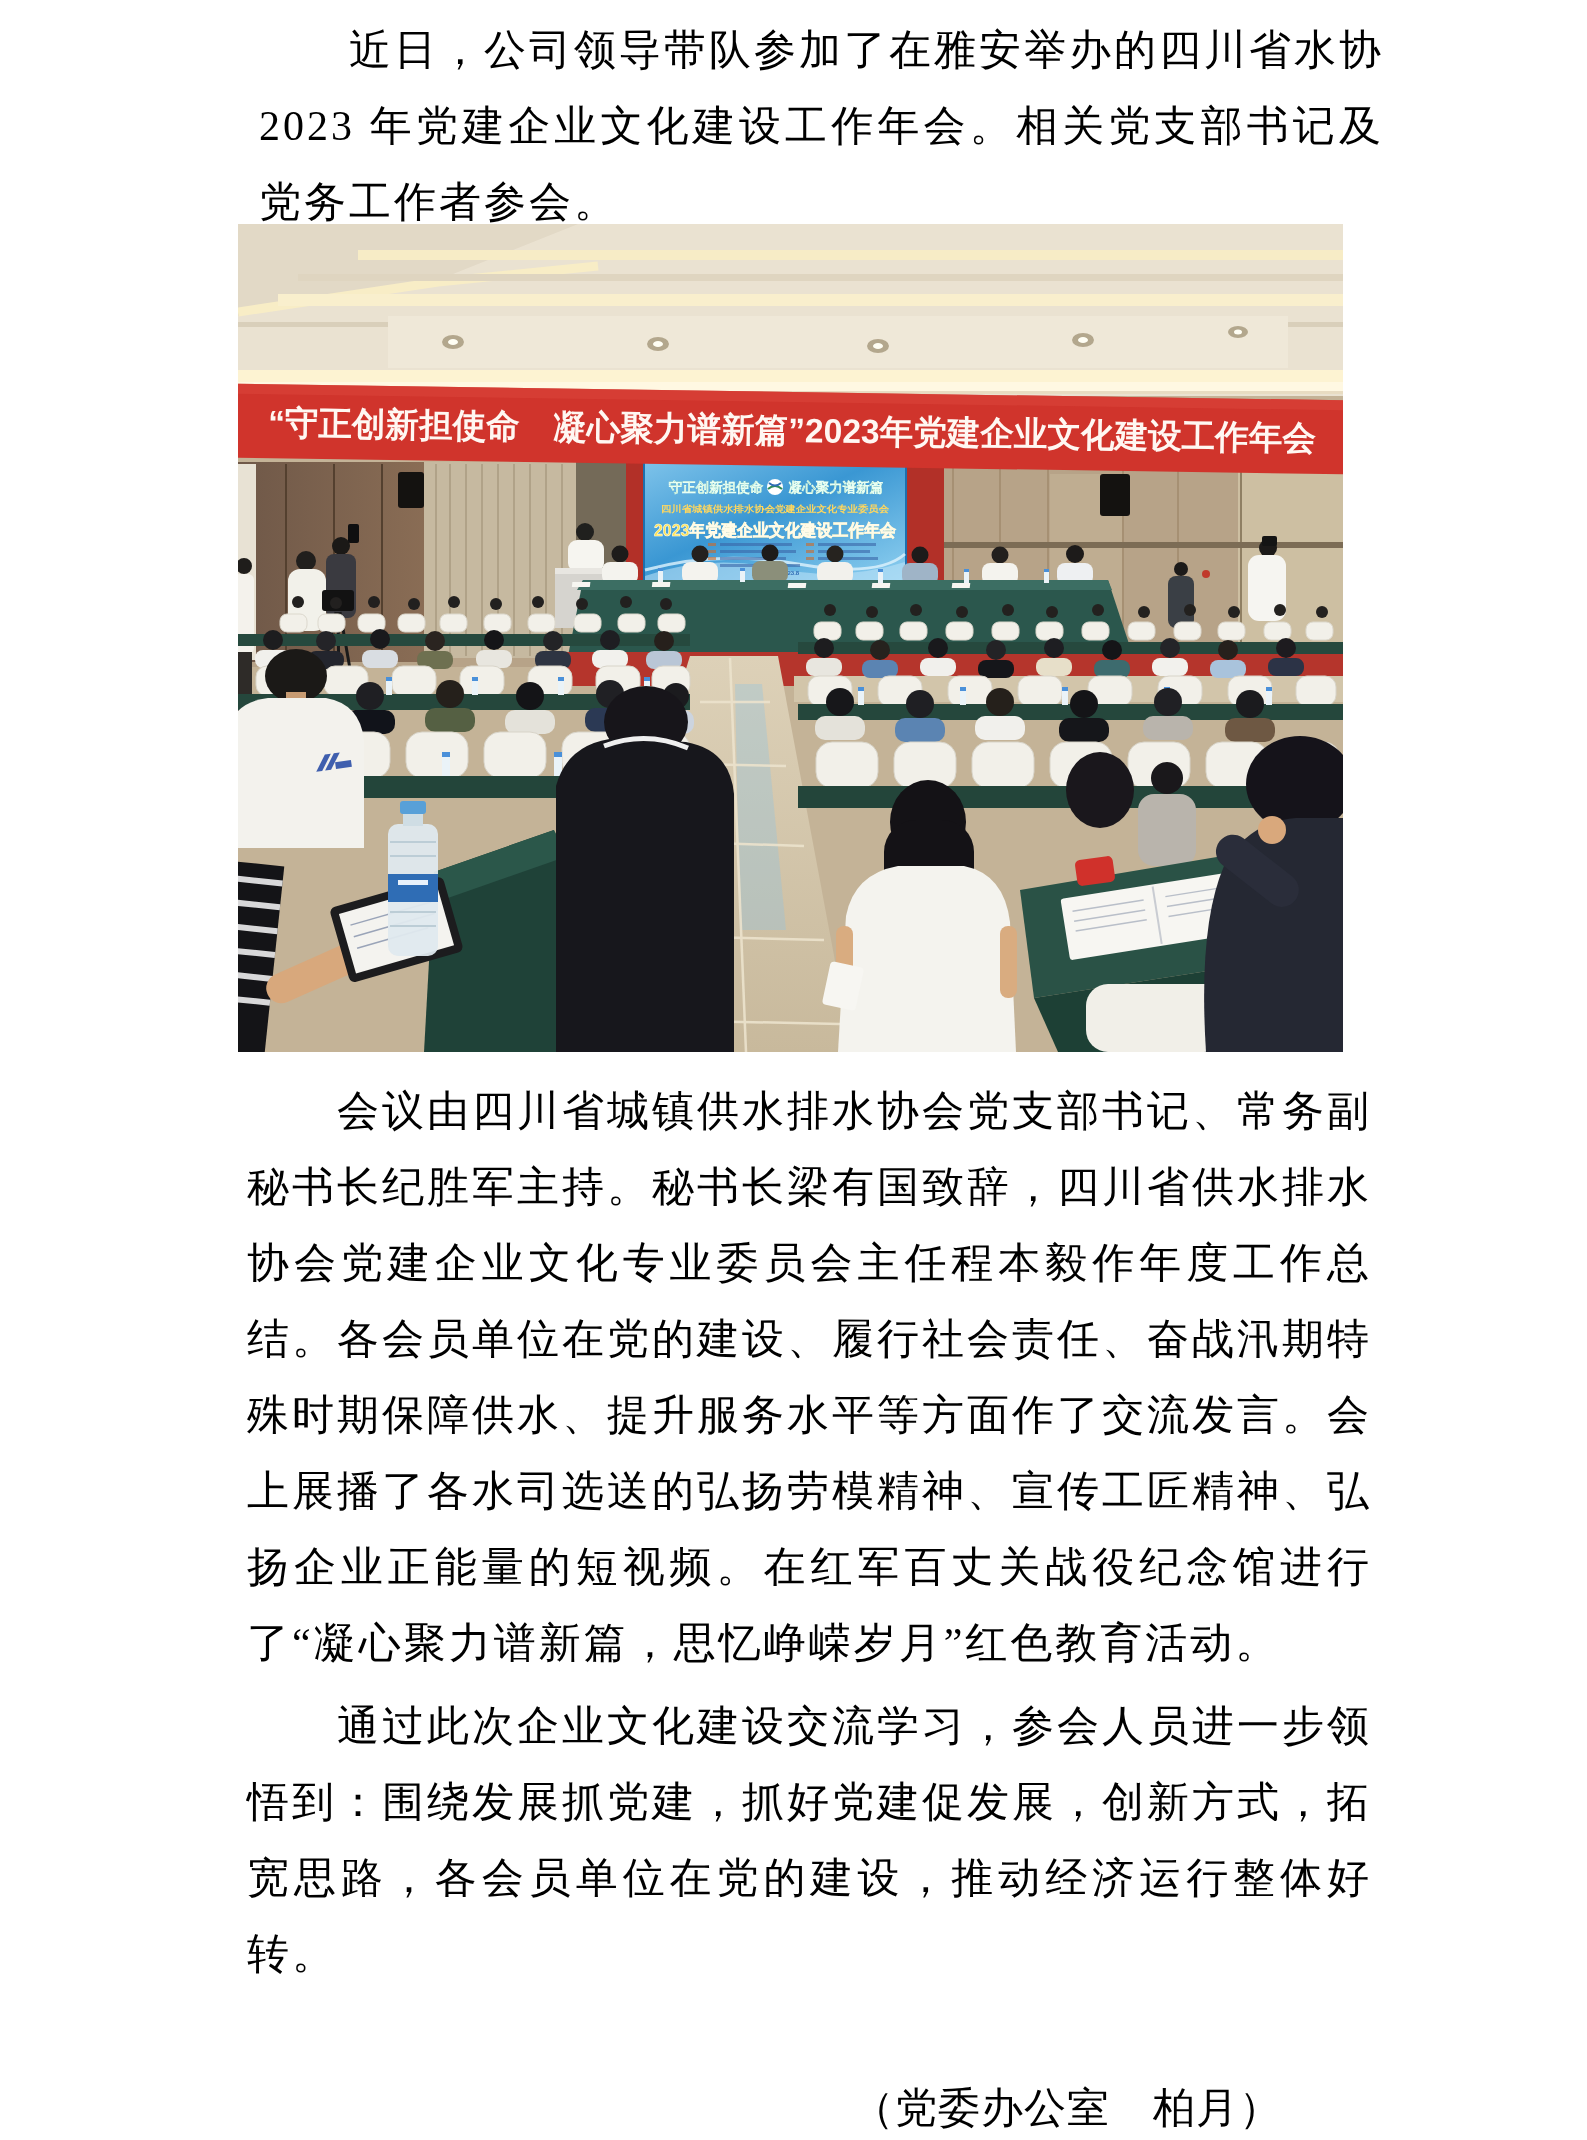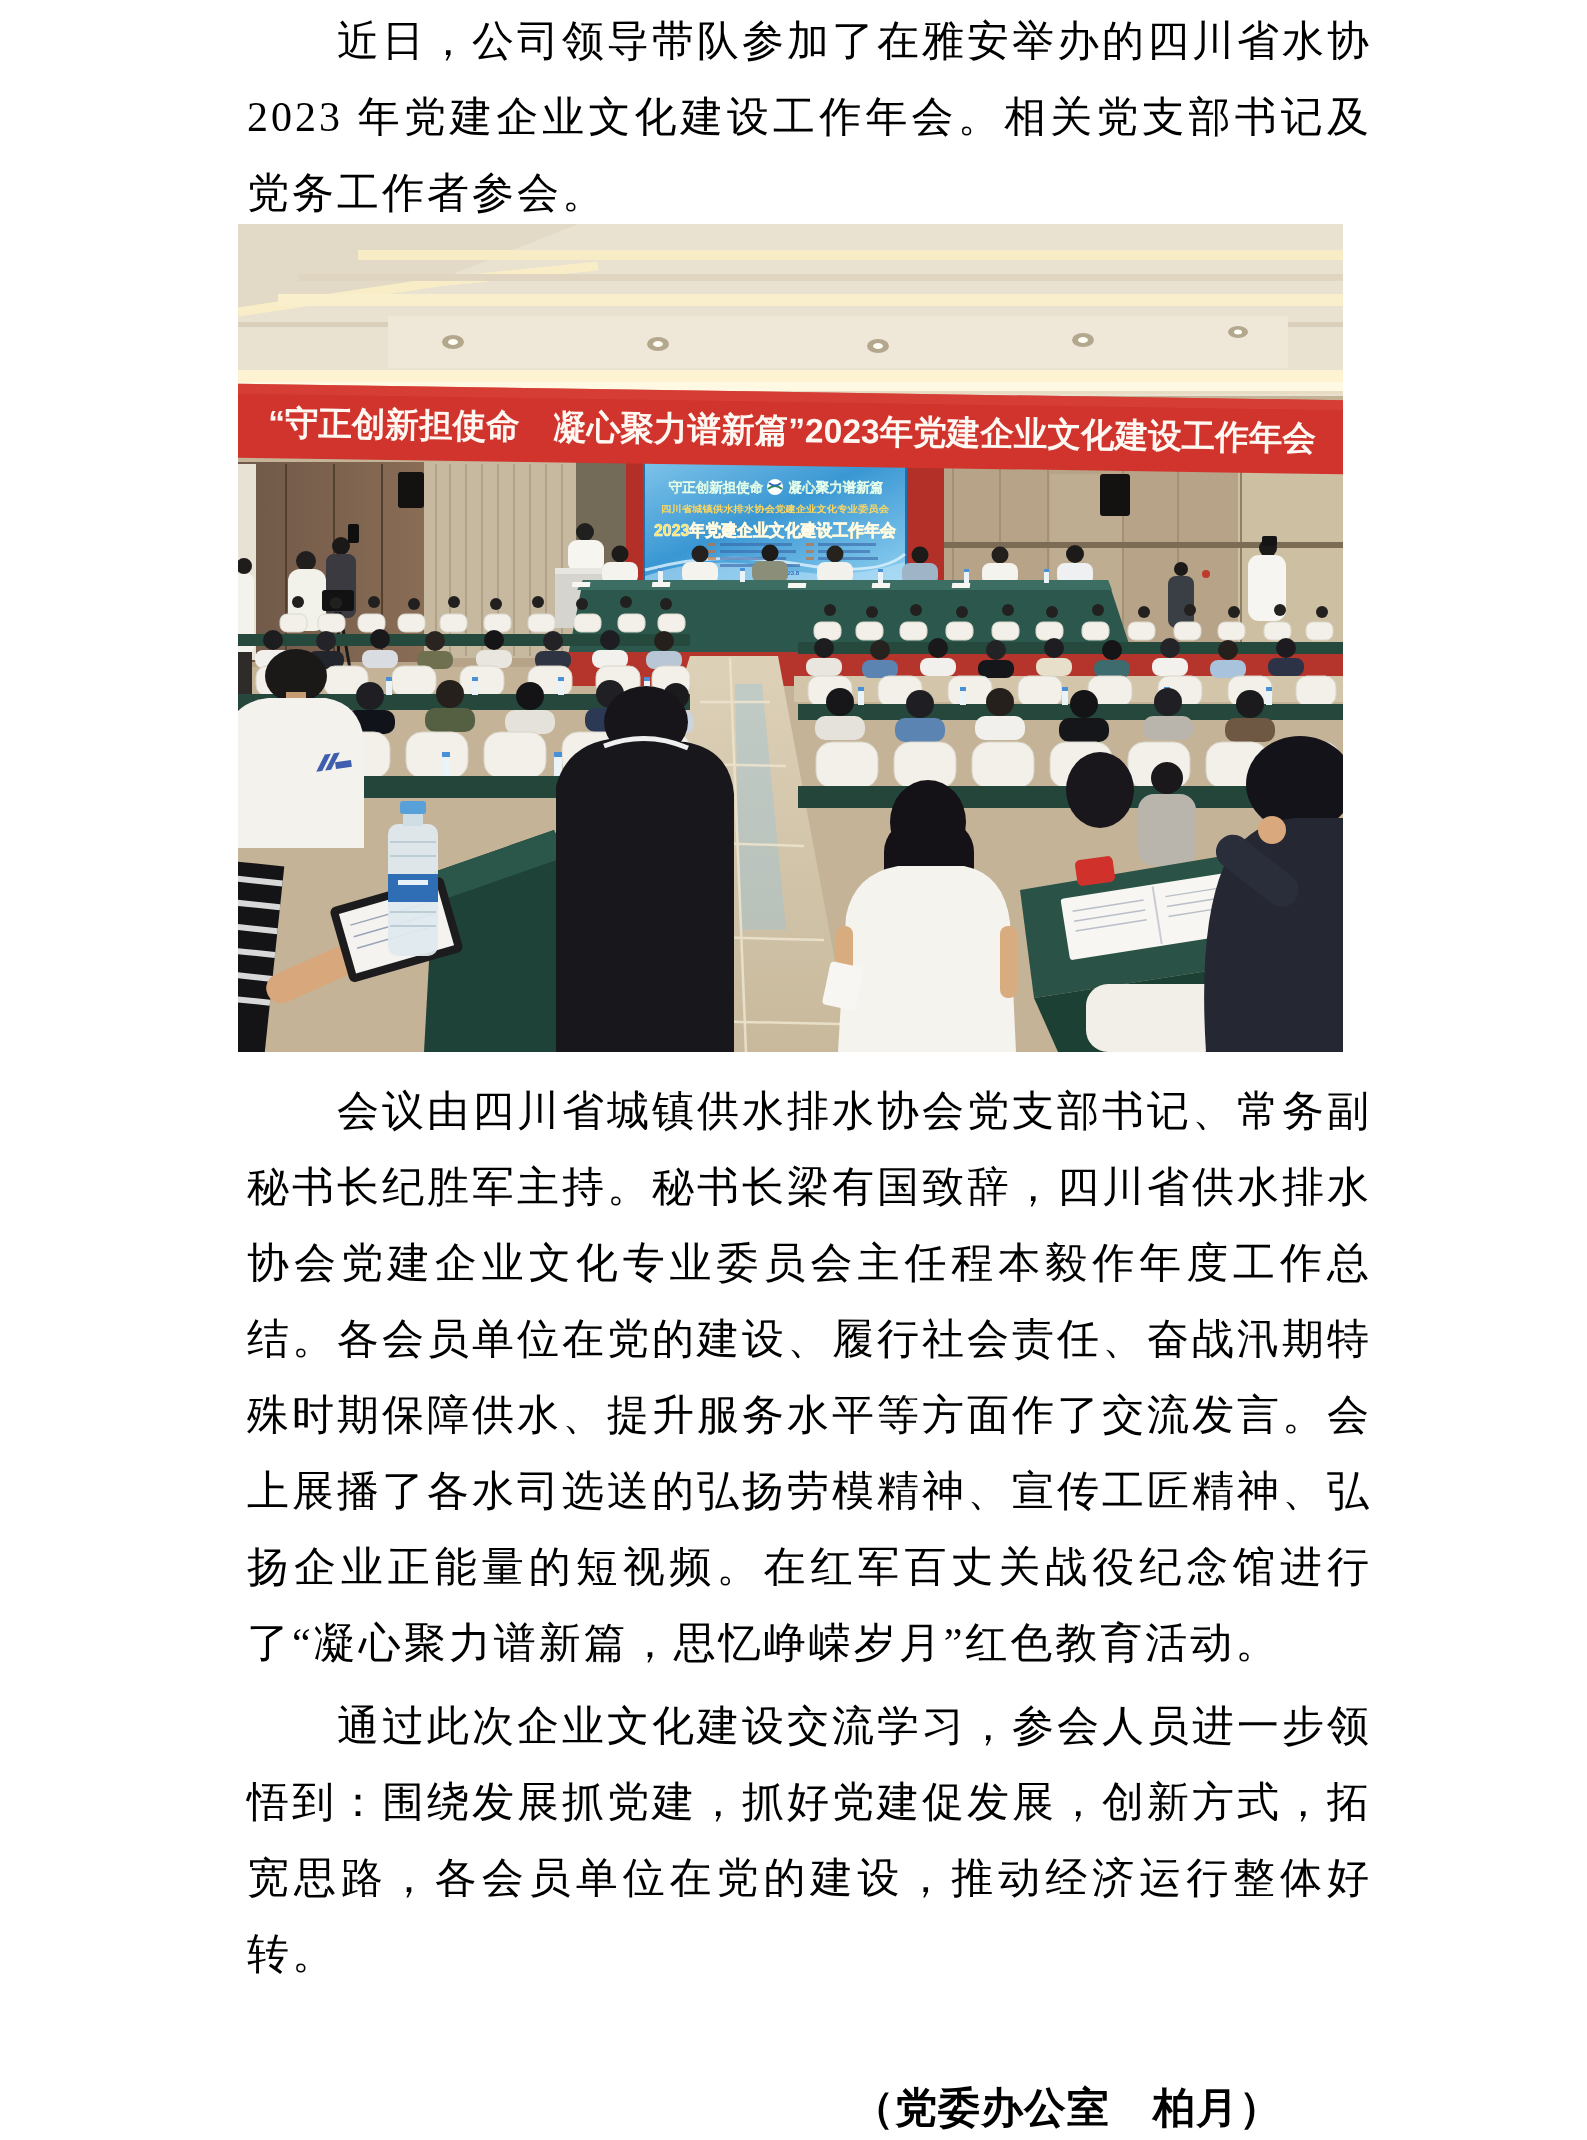--- a/index.html
+++ b/index.html
@@ -1,28 +1,28 @@
 <!DOCTYPE html>
 <html><head>
 <meta charset="utf-8">
 <style>
   html,body{margin:0;padding:0;background:#ffffff;}
   .page{position:relative;width:1587px;height:2140px;background:#ffffff;overflow:hidden;
         font-family:"Liberation Serif","DejaVu Serif",serif;color:#000;}
   .para{position:absolute;left:247px;width:1125px;margin:0;
         font-size:42px;line-height:76px;letter-spacing:3px;
         text-align:justify;text-justify:inter-character;text-indent:90px;}
-  #para1{top:3px;}
+  #para1{top:12px;margin-left:12px;}
   .body-block{position:absolute;left:247px;top:1073px;width:1125px;}
   .body-block .para{position:static;}
   #para3{margin-top:7px;}
   .photo-fig{position:absolute;left:238px;top:224px;width:1105px;height:828px;margin:0;}
   .photo-fig svg{display:block;width:1105px;height:828px;}
   .signoff{position:absolute;left:852px;top:2076px;margin:0;
-           font-size:42px;letter-spacing:1px;line-height:64px;white-space:pre;font-weight:bold;}
+           font-size:42px;letter-spacing:1px;line-height:64px;white-space:pre;}
   .svgtxt{font-family:"Liberation Sans","DejaVu Sans",sans-serif;font-weight:bold;}
 </style>
 </head>
 <body>
 
 <div class="page">
 
   <p class="para" id="para1">近日，公司领导带队参加了在雅安举办的四川省水协2023 年党建企业文化建设工作年会。相关党支部书记及党务工作者参会。</p>
 
   <figure class="photo-fig">

